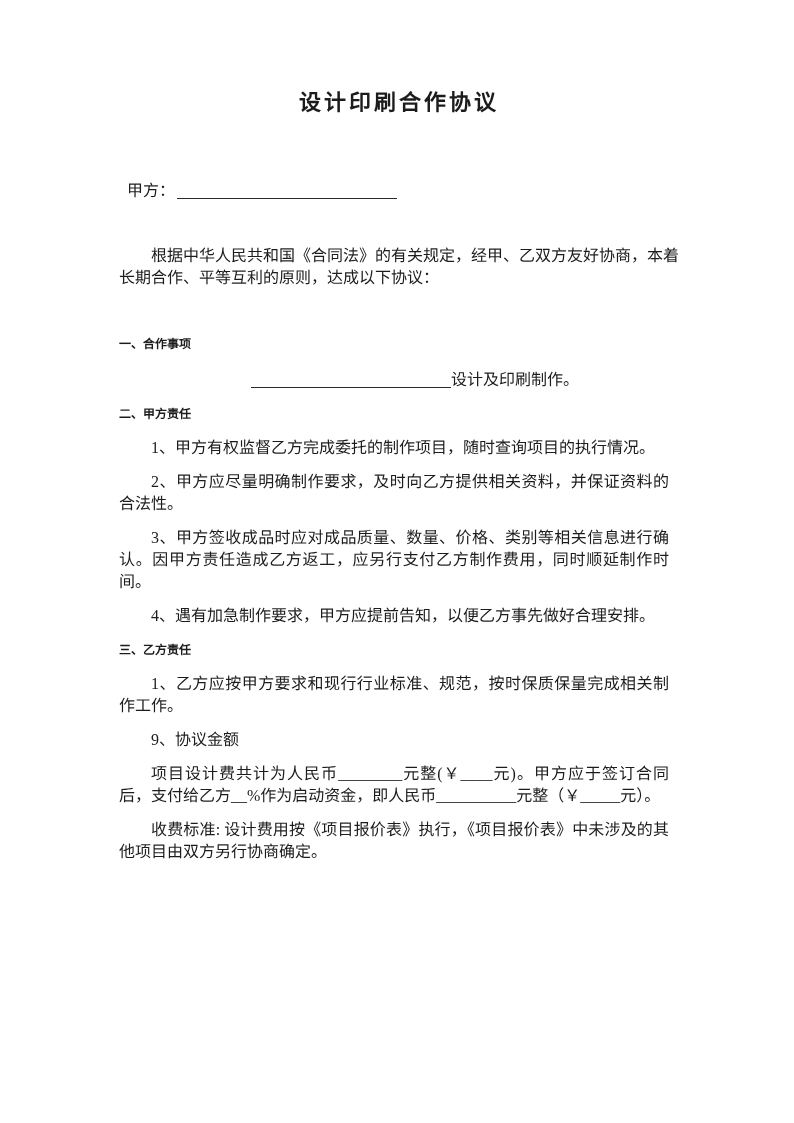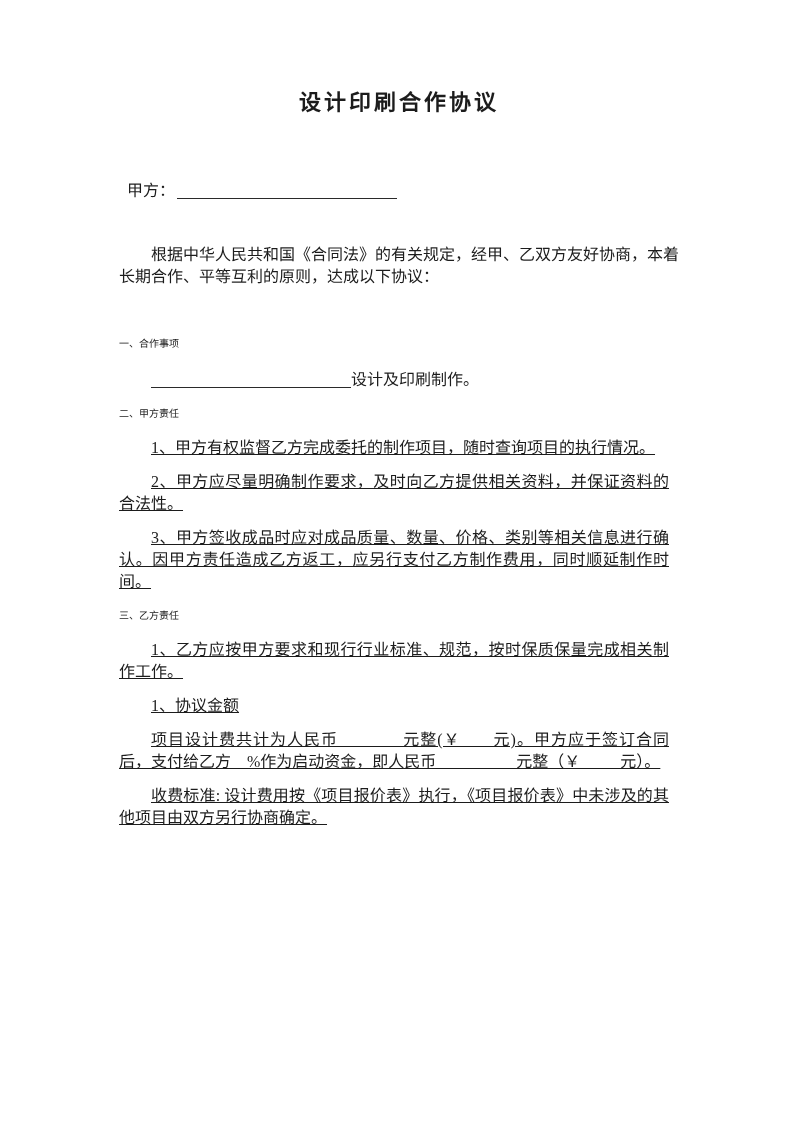--- a/index.html
+++ b/index.html
@@ -42,49 +42,48 @@
     height: 20px;
     border-bottom: 1px solid #2a2a2a;
     margin-bottom: -3px;
     margin-left: 2px;
   }
   .intro {
     margin: 43px 0 12px 0;
     text-indent: 2em;
     line-height: 22px;
     text-align: justify;
-    font-family: Liberation Mono, monospace;
   }
   .sec-heading {
-    font-size: 10px;
-    font-weight: 400;
+    font-size: 12px;
+    font-weight: 700;
     line-height: 22px;
     margin: 0 0 12px 0;
   }
   .sec-heading.first {
     margin-top: 44px;
   }
   .fill-line {
     line-height: 22px;
     margin: 0 0 12px 0;
     text-indent: 2em;
+    text-align: center;
   }
   .fill-blank {
     display: inline-block;
     width: 200px;
     height: 20px;
     border-bottom: 1px solid #2a2a2a;
     margin-bottom: -3px;
   }
   .item {
     text-indent: 2em;
     line-height: 22px;
     margin: 0 10px 12px 0;
     text-align: justify;
-    text-decoration: underline;
   }
   .page-number {
     position: absolute;
     left: 0;
     right: 0;
     top: 1040px;
     text-align: center;
     font-size: 14px;
     line-height: 18px;
     color: #1c1c1c;
@@ -104,23 +103,24 @@
 
   <p class="intro">根据中华人民共和国《合同法》的有关规定，经甲、乙双方友好协商，本着长期合作、平等互利的原则，达成以下协议：</p>
 
   <h2 class="sec-heading first">一、合作事项</h2>
   <p class="fill-line"><span class="fill-blank"></span><span>设计及印刷制作。</span></p>
 
   <h2 class="sec-heading">二、甲方责任</h2>
   <p class="item">1、甲方有权监督乙方完成委托的制作项目，随时查询项目的执行情况。</p>
   <p class="item">2、甲方应尽量明确制作要求，及时向乙方提供相关资料，并保证资料的合法性。</p>
   <p class="item">3、甲方签收成品时应对成品质量、数量、价格、类别等相关信息进行确认。因甲方责任造成乙方返工，应另行支付乙方制作费用，同时顺延制作时间。</p>
+  <p class="item">4、遇有加急制作要求，甲方应提前告知，以便乙方事先做好合理安排。</p>
 
   <h2 class="sec-heading">三、乙方责任</h2>
   <p class="item">1、乙方应按甲方要求和现行行业标准、规范，按时保质保量完成相关制作工作。</p>
 
-  <p class="item">1、协议金额</p>
+  <p class="item">9、协议金额</p>
   <p class="item">项目设计费共计为人民币________元整(￥____元)。甲方应于签订合同后，支付给乙方__%作为启动资金，即人民币__________元整（￥_____元）。</p>
   <p class="item">收费标准: 设计费用按《项目报价表》执行，《项目报价表》中未涉及的其他项目由双方另行协商确定。</p>
 
   <div class="page-number">1</div>
 
 </div>
 
 </body></html>

